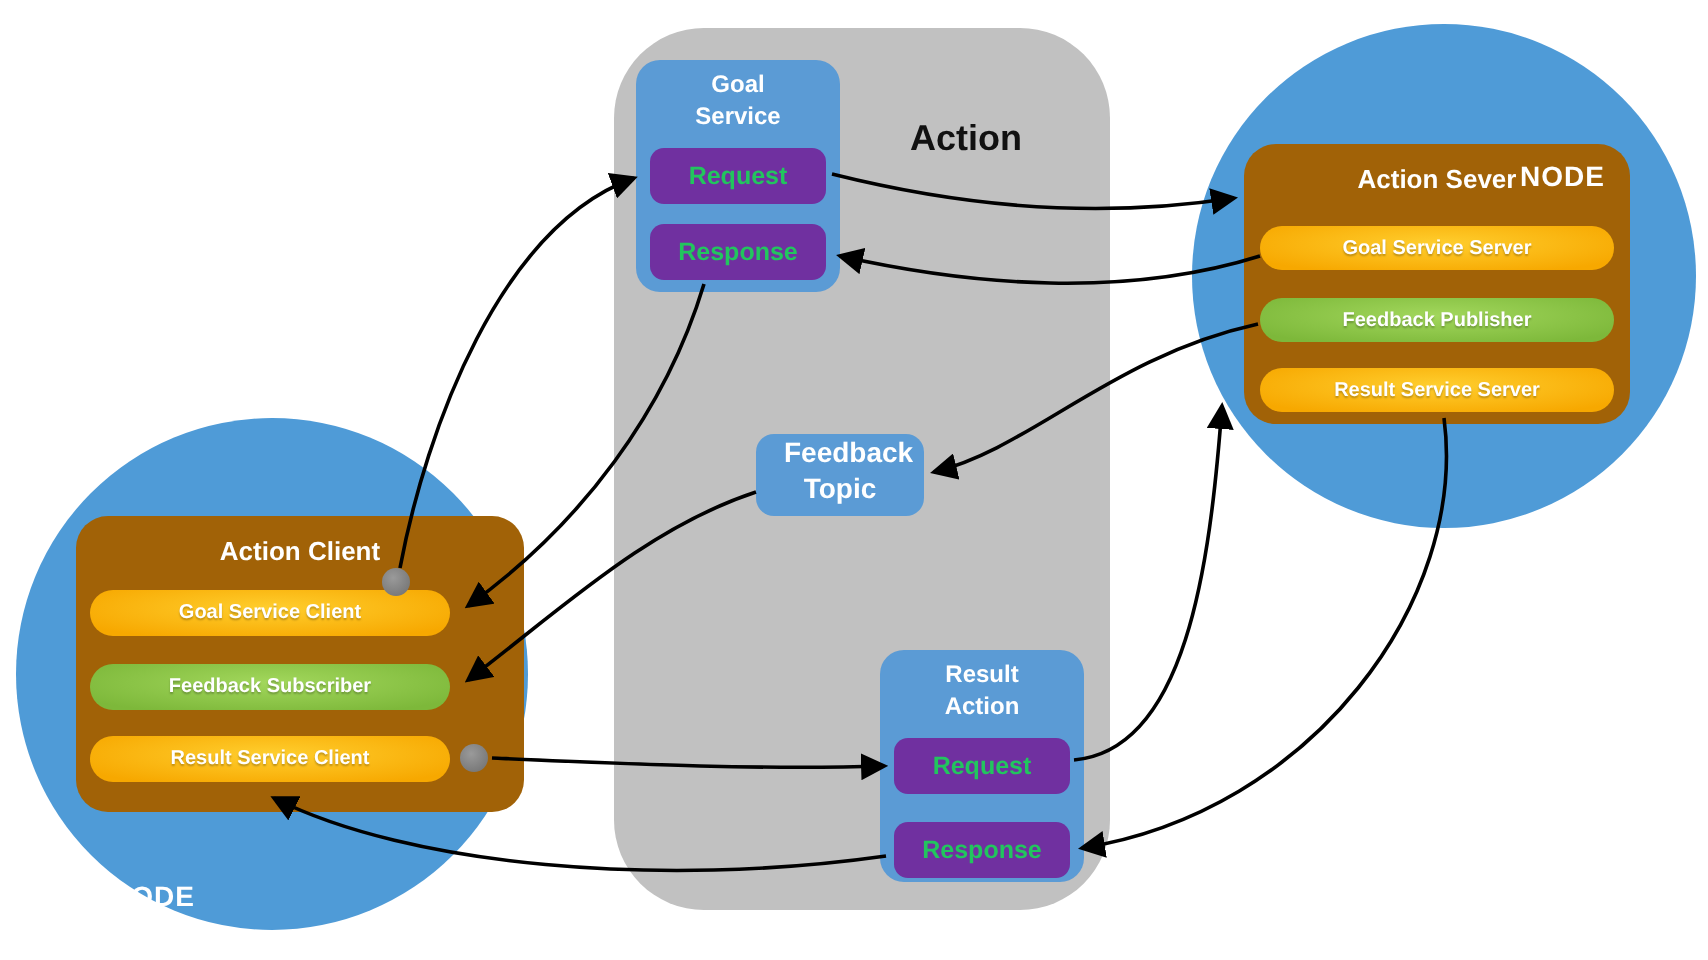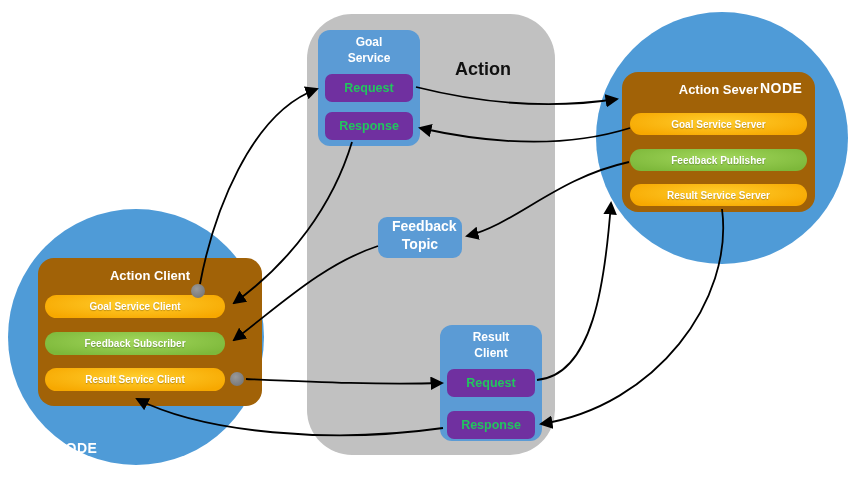--- a/index.html
+++ b/index.html
@@ -160,21 +160,21 @@
     <div class="purple-btn btn-top">Request</div>
     <div class="purple-btn btn-bottom">Response</div>
   </div>
 
   <div class="abs feedback-topic">
     <span>Feedback Topic</span>
   </div>
 
   <div class="abs svc-box svc-result">
     <div class="svc-title">
-      <span>Result Client</span>
+      <span>Result Action</span>
     </div>
     <div class="purple-btn btn-top">Request</div>
     <div class="purple-btn btn-bottom-result purple-btn">Response</div>
   </div>
 
   <div class="abs dot dot-goal"></div>
   <div class="abs dot dot-result"></div>
 
   <svg class="arrow-layer" viewBox="0 0 854 480" xmlns="http://www.w3.org/2000/svg">
     <defs>

